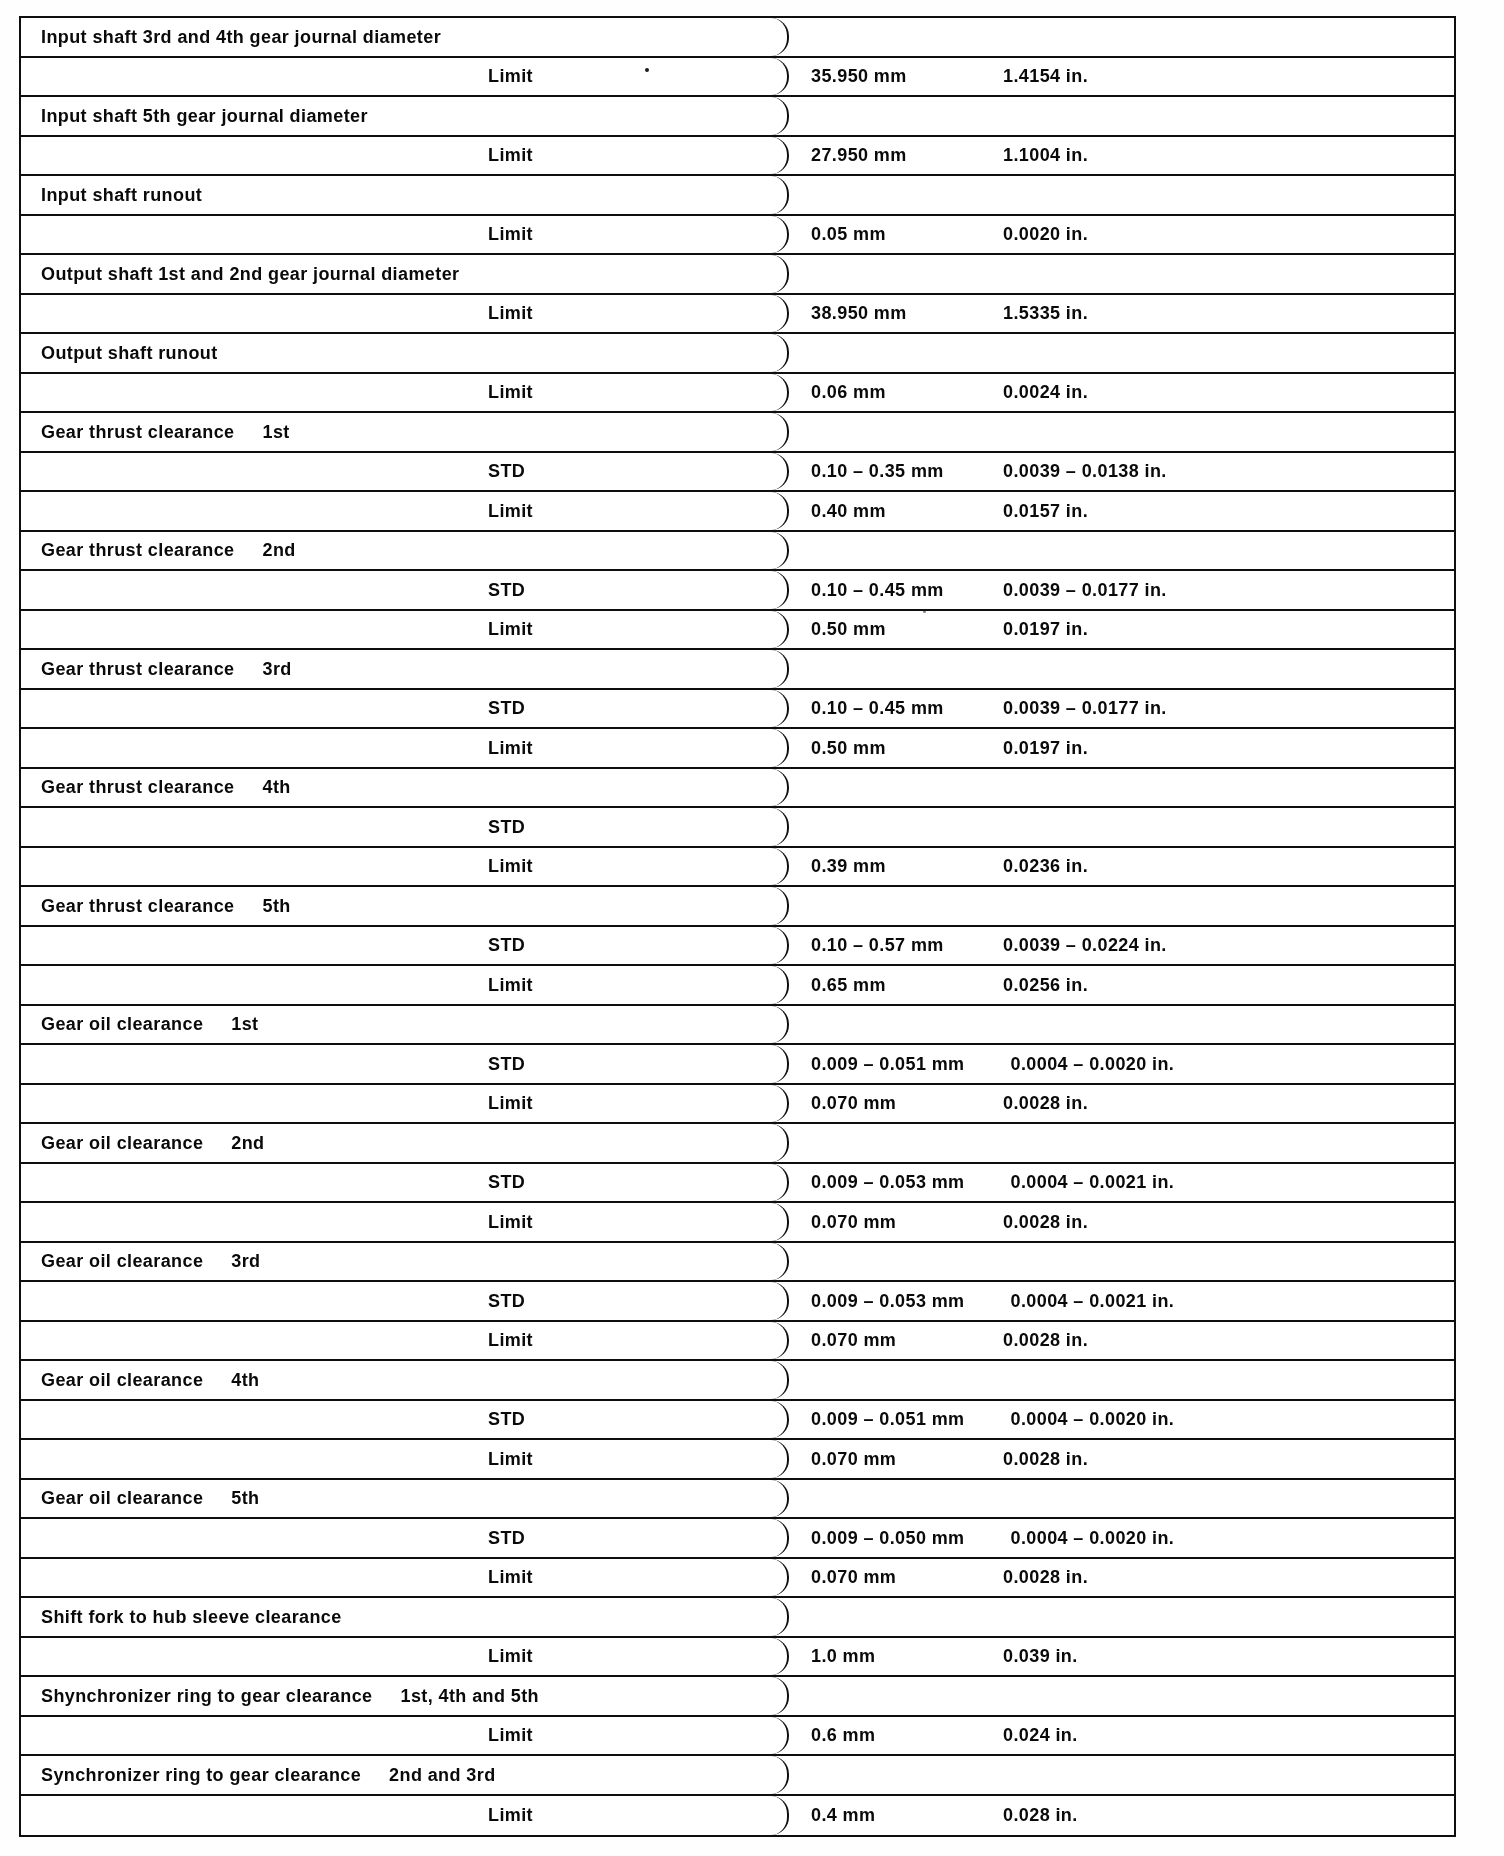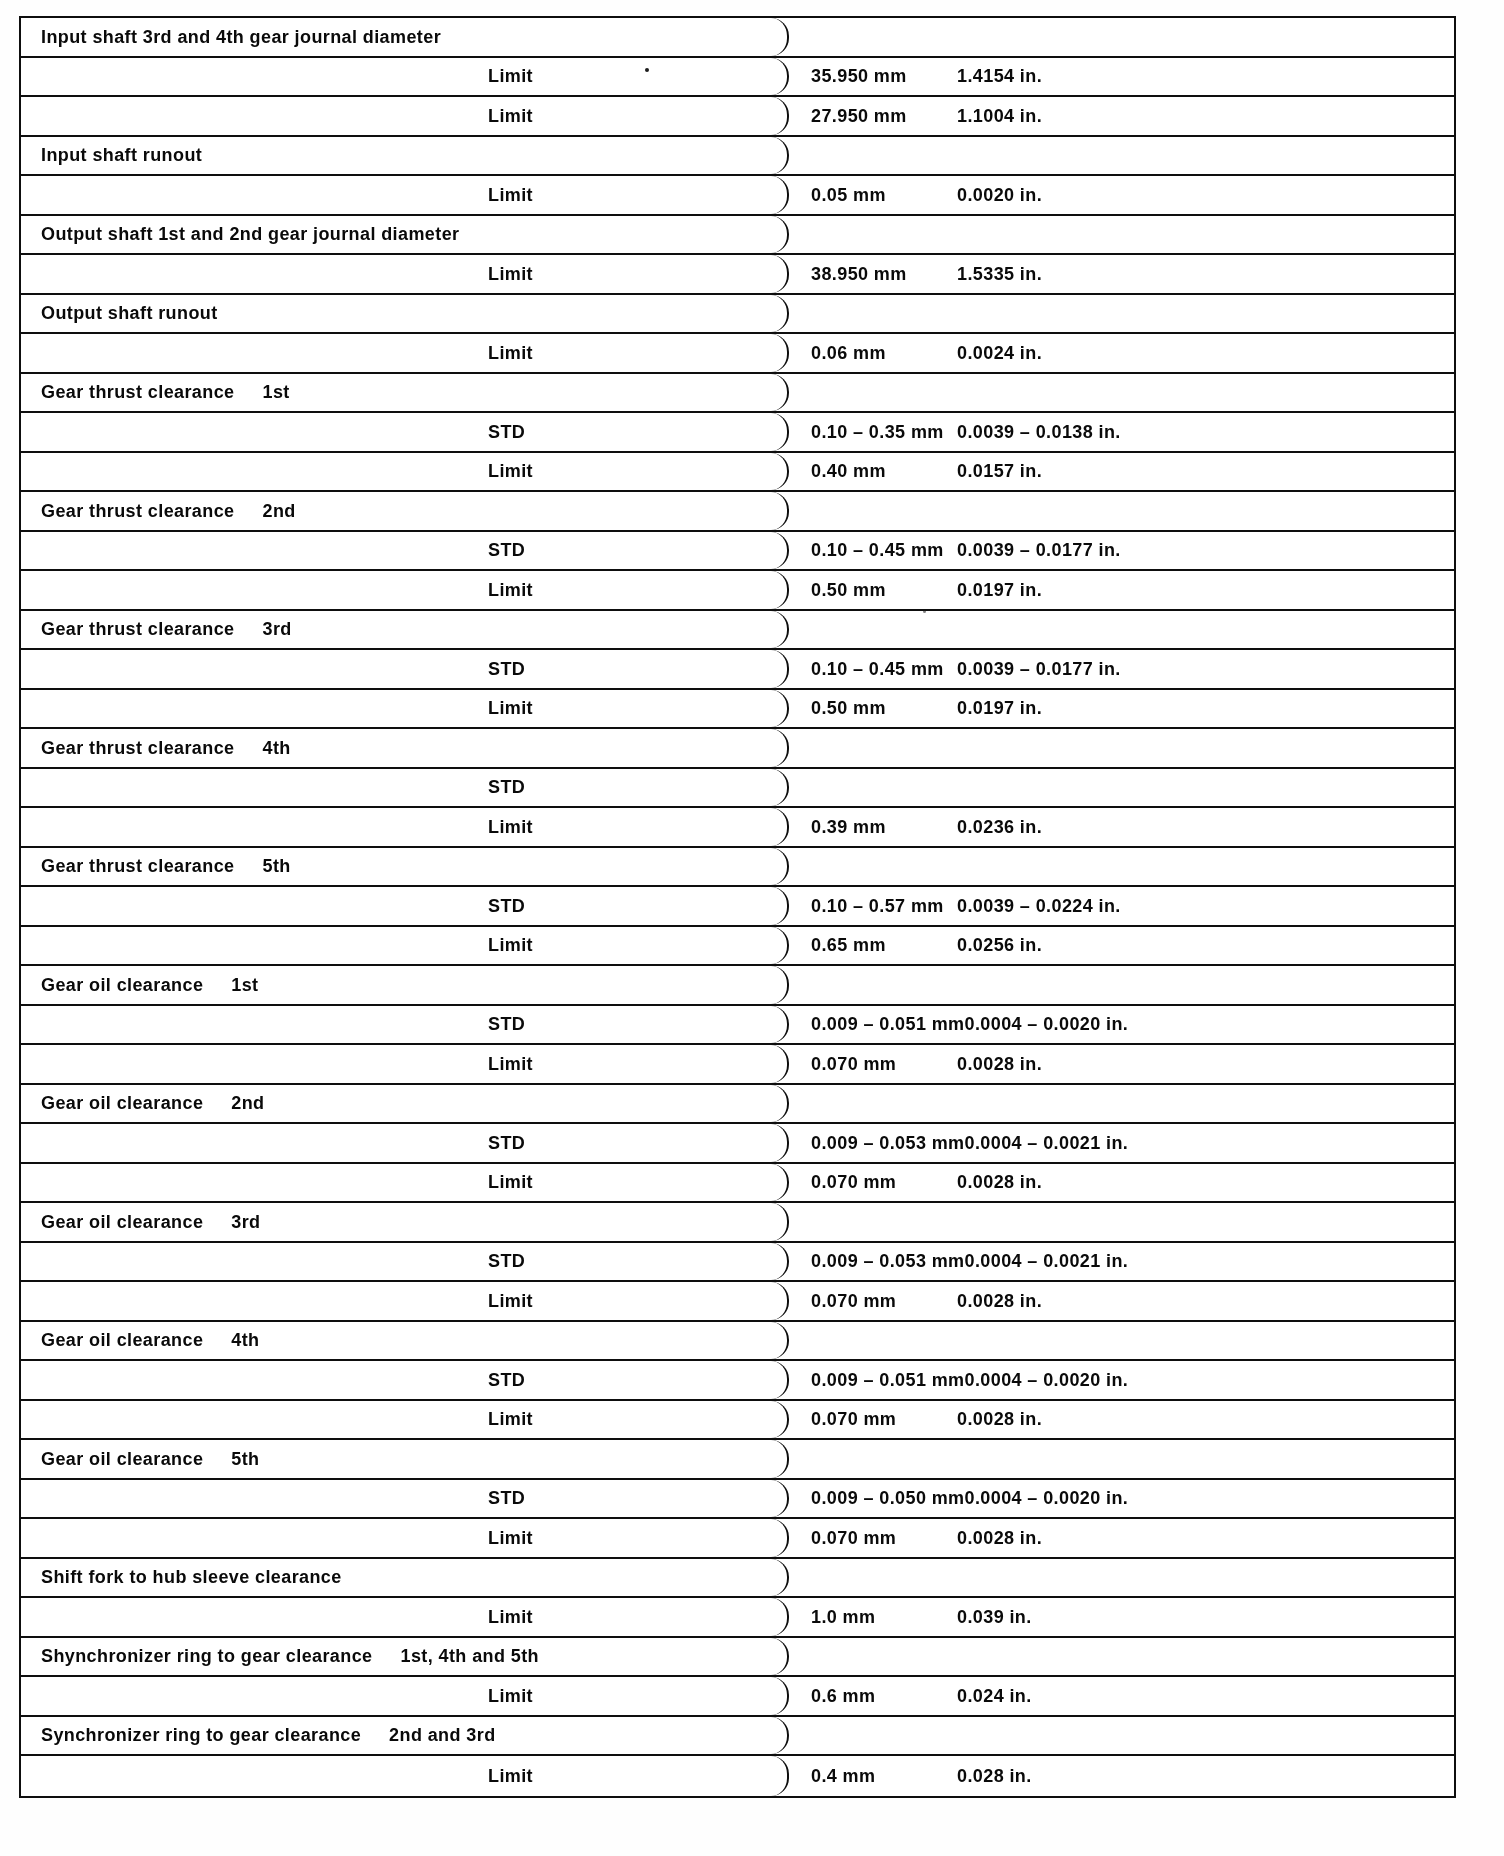--- a/index.html
+++ b/index.html
@@ -32,21 +32,21 @@
     padding-left:22px;box-sizing:border-box;
     overflow:hidden;white-space:nowrap;
   }
   .hdr .cell-left{padding-left:20px;}
   .sub .cell-left{padding-left:467px;}
   .section-label,.section-variant,.kind-label,.val-mm,.val-in{
     font-size:18px;font-weight:600;letter-spacing:0.4px;color:#0c0c0c;
     line-height:1;
   }
   .section-variant{margin-left:28px;}
-  .val-mm{display:inline-block;min-width:146px;}
+  .val-mm{display:inline-block;min-width:146px;margin-right:46px;}
   .speck{position:absolute;background:#1d1d1d;border-radius:50%;}
   .speck.s1{left:645px;top:68px;width:4px;height:4px;}
   .speck.s2{left:923px;top:610px;width:3px;height:3px;opacity:.55;}
 </style>
 </head>
 <body>
 
 <div class="page">
   <div class="spec-table" id="spec-table">
       <div class="row hdr">
@@ -57,20 +57,26 @@
       </div>
       <div class="row sub">
         <div class="cell-left">
           <div class="kind-label">Limit</div>
         </div>
         <div class="cell-right">
           <div class="val-mm">35.950 mm</div>
           <div class="val-in">1.4154 in.</div>
         </div>
       </div>
+      <div class="row hdr">
+        <div class="cell-left">
+          <div class="section-label">Input shaft 5th gear journal diameter</div>
+        </div>
+        <div class="cell-right"></div>
+      </div>
       <div class="row sub">
         <div class="cell-left">
           <div class="kind-label">Limit</div>
         </div>
         <div class="cell-right">
           <div class="val-mm">27.950 mm</div>
           <div class="val-in">1.1004 in.</div>
         </div>
       </div>
       <div class="row hdr">

